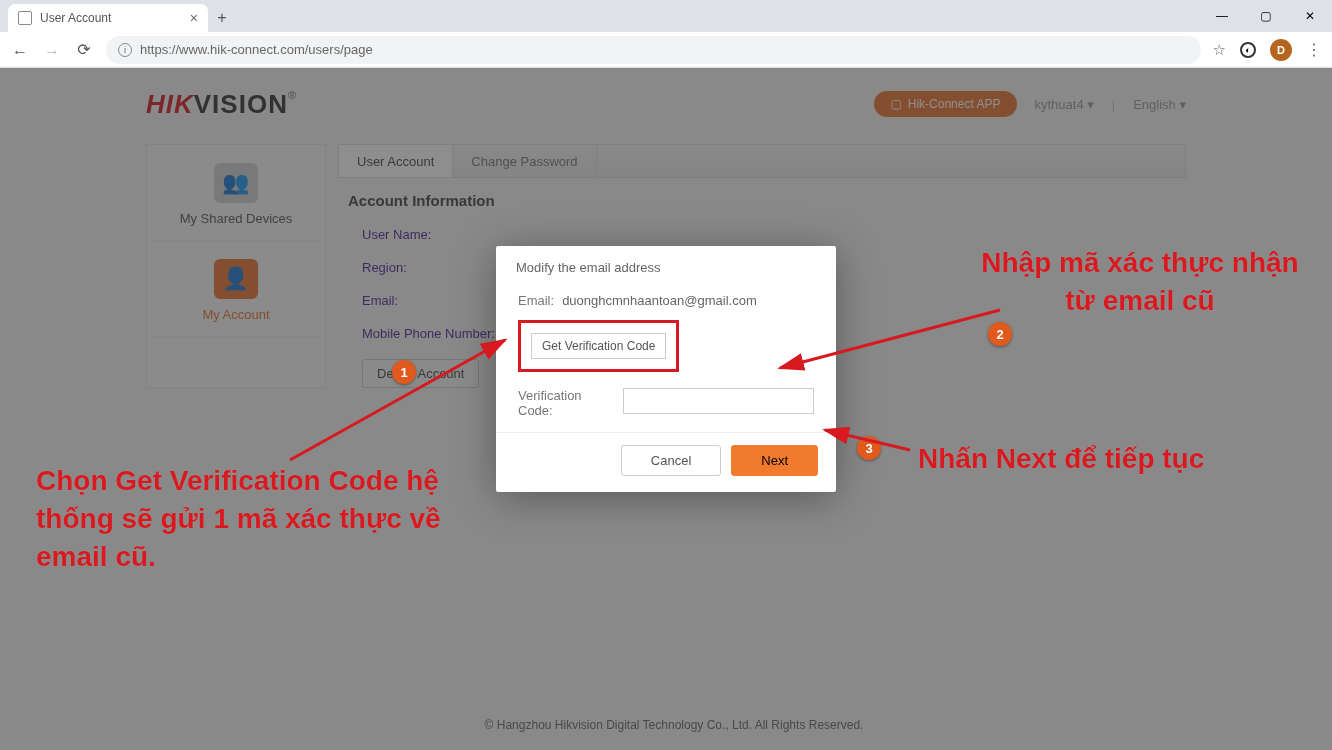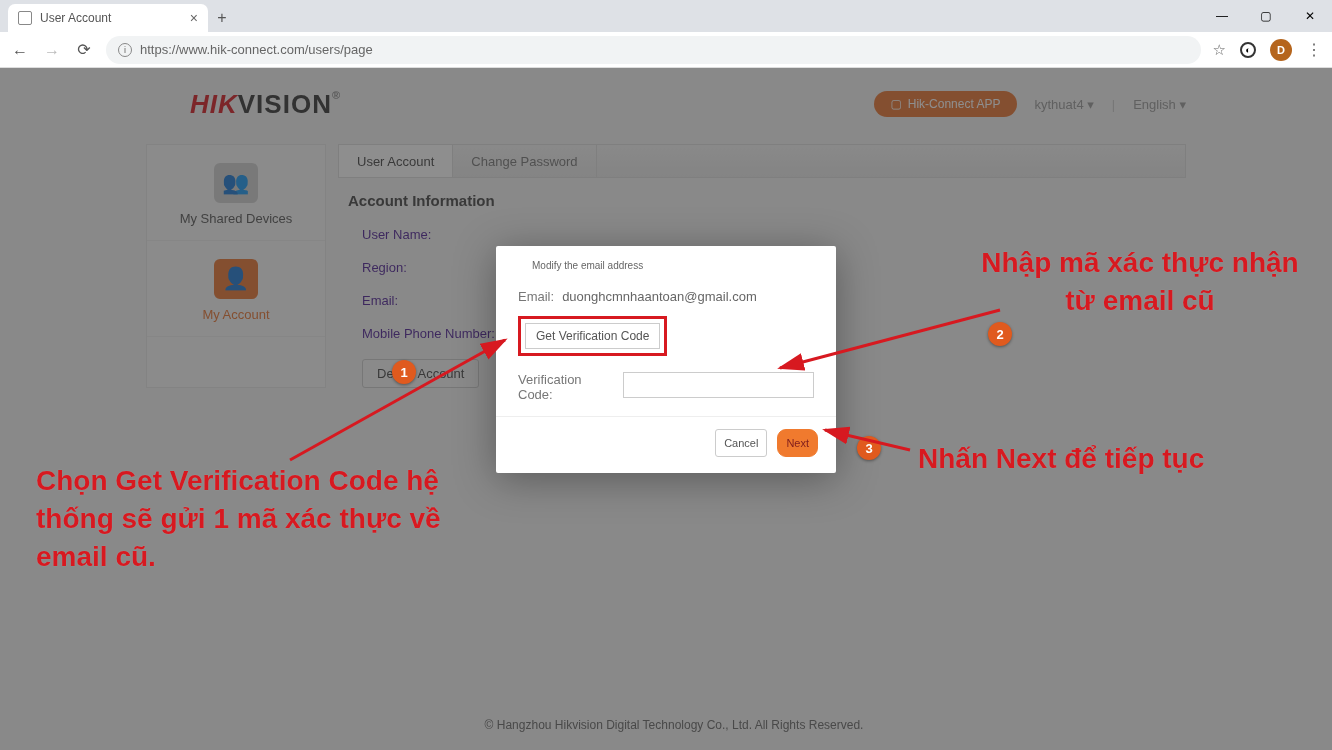--- a/index.html
+++ b/index.html
@@ -23,21 +23,21 @@
   .star-icon { font-size: 15px; color: #666; }
   .ext-icon { width: 16px; height: 16px; border-radius: 50%; border: 2px solid #333; display: flex; align-items: center; justify-content: center; font-size: 9px; font-weight: bold; }
   .avatar-badge { width: 22px; height: 22px; border-radius: 50%; background: #b5651d; color: #fff; display: flex; align-items: center; justify-content: center; font-size: 11px; font-weight: bold; }
   .menu-dots { font-size: 16px; color: #666; }
 
   
   .page { position: absolute; top: 68px; left: 0; right: 0; bottom: 0; background: #f3f3f3; }
   .page-inner { width: 1040px; margin: 0 auto; }
 
   .header { display: flex; align-items: center; height: 60px; padding-top: 12px; }
-  .logo { font-size: 26px; font-weight: bold; letter-spacing: 1px; margin-left: 44px; }
+  .logo { font-size: 26px; font-weight: bold; letter-spacing: 1px; }
   .logo-hik { color: #d71920; font-style: italic; }
   .logo-vision { color: #333; }
   .logo-r { font-size: 11px; vertical-align: top; color: #888; }
   .header-right { margin-left: auto; display: flex; align-items: center; gap: 18px; font-size: 13px; color: #999; }
   .app-btn { background: #e9732f; color: #fff; padding: 6px 16px; border-radius: 14px; font-size: 12px; display: flex; align-items: center; gap: 6px; }
   .divider { color: #ccc; }
 
   .content { display: flex; gap: 0; margin-top: 16px; }
   .sidebar { width: 180px; background: #f8f8f8; border: 1px solid #e6e6e6; }
   .sb-item { display: flex; flex-direction: column; align-items: center; padding: 18px 0 14px; font-size: 13px; color: #555; gap: 8px; border-bottom: 1px solid #eee; cursor: pointer; }
@@ -53,31 +53,31 @@
   .form-row { display: flex; align-items: center; margin: 0 0 18px 24px; font-size: 13px; color: #4c1d95; }
   .form-label { width: 150px; }
   .delete-btn { margin-left: 24px; background: #f6f6f6; border: 1px solid #ccc; padding: 6px 14px; font-size: 13px; color: #444; border-radius: 3px; cursor: pointer; }
 
   .footer { position: absolute; bottom: 18px; left: 16px; right: 0; text-align: center; font-size: 12px; color: #666; }
 
   
   .overlay { position: absolute; top: 68px; left: 0; right: 0; bottom: 0; background: rgba(50,50,50,0.55); }
 
   .modal { position: absolute; top: 246px; left: 496px; width: 340px; background: #fff; border-radius: 2px; box-shadow: 0 6px 40px rgba(0,0,0,0.35); }
-  .modal-title { padding: 14px 36px 10px; font-size: 10px; color: #666; }
+  .modal-title { padding: 14px 20px 10px; font-size: 13px; color: #666; }
   .modal-body { padding: 8px 22px 14px; }
   .m-row { display: flex; align-items: center; font-size: 13px; color: #666; margin-bottom: 8px; }
   .m-label { color: #777; margin-right: 8px; }
   .get-code-btn { display: inline-block; background: #fff; border: 1px solid #ccc; padding: 5px 10px; font-size: 12px; color: #555; cursor: pointer; }
-  .get-code-highlight { border: 3px solid #d71920; display: inline-block; padding: 4px; margin-top: 4px; margin-bottom: 16px; }
+  .get-code-highlight { border: 3px solid #d71920; display: inline-block; padding: 10px; margin-top: 4px; margin-bottom: 16px; }
   .ver-row { display: flex; gap: 8px; font-size: 13px; }
   .ver-input { flex: 1; height: 26px; border: 1px solid #ccc; padding: 0 6px; }
   .modal-footer { display: flex; justify-content: flex-end; gap: 10px; padding: 12px 18px 16px; border-top: 1px solid #eee; }
-  .btn { padding: 7px 8px; font-size: 11px; border-radius: 3px; border: 1px solid #ccc; background: #fff; color: #555; cursor: pointer; }
-  .btn-primary { background: #f07a2e; border-color: #f07a2e; color: #7f1d1d; border-radius: 9px; }
+  .btn { padding: 7px 29px; font-size: 13px; border-radius: 3px; border: 1px solid #ccc; background: #fff; color: #555; cursor: pointer; }
+  .btn-primary { background: #f07a2e; border-color: #f07a2e; color: #000000; }
 
   
   .anno { position: absolute; color: #d71920; font-weight: bold; font-size: 28px; line-height: 1.35; pointer-events: none; text-shadow: 0 0 1px rgba(255,255,255,0.3); }
   .anno1 { top: 462px; left: 36px; width: 430px; }
   .anno2 { top: 244px; left: 980px; width: 320px; text-align: center; }
   .anno3 { top: 440px; left: 918px; }
   .circle-num { position: absolute; width: 24px; height: 24px; border-radius: 50%; background: #e05a1e; color: #fff; display: flex; align-items: center; justify-content: center; font-size: 13px; font-weight: bold; box-shadow: 0 1px 3px rgba(0,0,0,0.4); pointer-events: none; }
   .n1 { top: 360px; left: 392px; }
   .n2 { top: 322px; left: 988px; }
   .n3 { top: 436px; left: 857px; }

